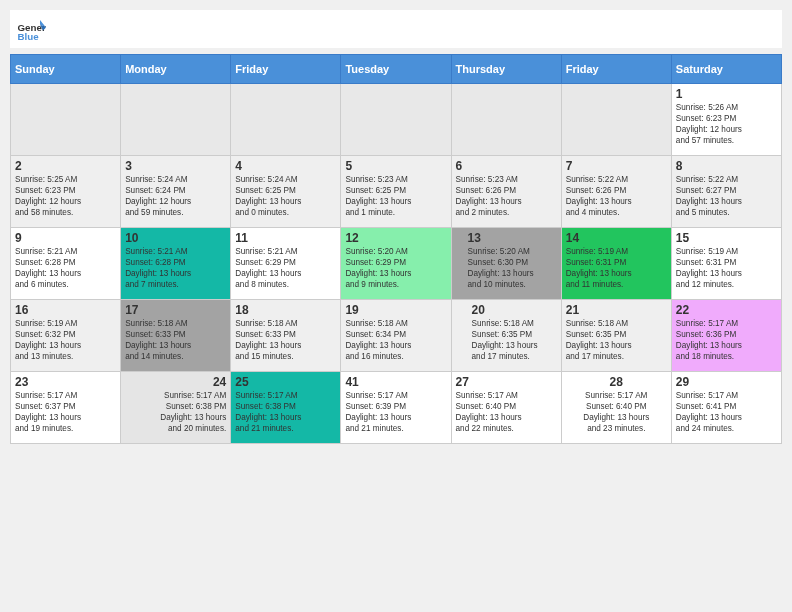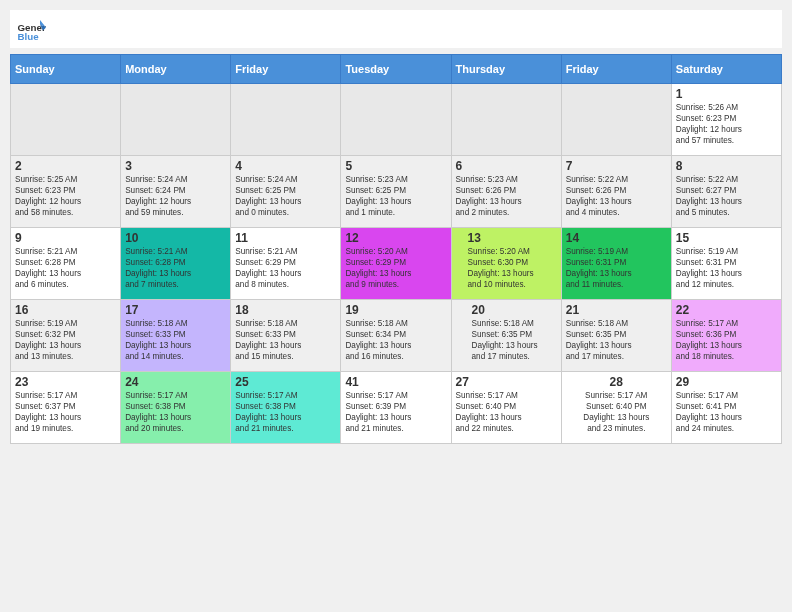--- a/index.html
+++ b/index.html
@@ -202,28 +202,28 @@
 Daylight: 13 hours
 and 7 minutes.</div>
           </td>
           <td style="background: rgb(255, 255, 255);">
             <div class="day-num">11</div>
             <div class="day-info" style="white-space: pre-line;">Sunrise: 5:21 AM
 Sunset: 6:29 PM
 Daylight: 13 hours
 and 8 minutes.</div>
           </td>
-          <td style="background: #d946ef;">
+          <td style="background: #86efac;">
             <div class="day-num">12</div>
             <div class="day-info" style="white-space: pre-line;">Sunrise: 5:20 AM
 Sunset: 6:29 PM
 Daylight: 13 hours
 and 9 minutes.</div>
           </td>
-          <td style="background: #bef264; padding-left: 16px;">
+          <td style="background: #a3a3a3; padding-left: 16px;">
             <div class="day-num">13</div>
             <div class="day-info" style="white-space: pre-line;">Sunrise: 5:20 AM
 Sunset: 6:30 PM
 Daylight: 13 hours
 and 10 minutes.</div>
           </td>
           <td style="background: #22c55e;">
             <div class="day-num">14</div>
             <div class="day-info" style="white-space: pre-line;">Sunrise: 5:19 AM
 Sunset: 6:31 PM
@@ -239,21 +239,21 @@
           </td>
         </tr>
         <tr>
           <td style="background: rgb(239, 239, 239);">
             <div class="day-num">16</div>
             <div class="day-info" style="white-space: pre-line;">Sunrise: 5:19 AM
 Sunset: 6:32 PM
 Daylight: 13 hours
 and 13 minutes.</div>
           </td>
-          <td style="background: #c4b5fd;">
+          <td style="background: #a3a3a3;">
             <div class="day-num">17</div>
             <div class="day-info" style="white-space: pre-line;">Sunrise: 5:18 AM
 Sunset: 6:33 PM
 Daylight: 13 hours
 and 14 minutes.</div>
           </td>
           <td style="background: rgb(239, 239, 239);">
             <div class="day-num">18</div>
             <div class="day-info" style="white-space: pre-line;">Sunrise: 5:18 AM
 Sunset: 6:33 PM
@@ -290,28 +290,28 @@
           </td>
         </tr>
         <tr>
           <td style="background: rgb(255, 255, 255);">
             <div class="day-num">23</div>
             <div class="day-info" style="white-space: pre-line;">Sunrise: 5:17 AM
 Sunset: 6:37 PM
 Daylight: 13 hours
 and 19 minutes.</div>
           </td>
-          <td style="background: #86efac;">
+          <td style="background: #e5e5e5; text-align: right;">
             <div class="day-num">24</div>
             <div class="day-info" style="white-space: pre-line;">Sunrise: 5:17 AM
 Sunset: 6:38 PM
 Daylight: 13 hours
 and 20 minutes.</div>
           </td>
-          <td style="background: #5eead4; margin-left: 44px;">
+          <td style="background: #14b8a6; margin-left: 44px;">
             <div class="day-num">25</div>
             <div class="day-info" style="white-space: pre-line;">Sunrise: 5:17 AM
 Sunset: 6:38 PM
 Daylight: 13 hours
 and 21 minutes.</div>
           </td>
           <td style="background: rgb(255, 255, 255);">
             <div class="day-num">41</div>
             <div class="day-info" style="white-space: pre-line;">Sunrise: 5:17 AM
 Sunset: 6:39 PM

